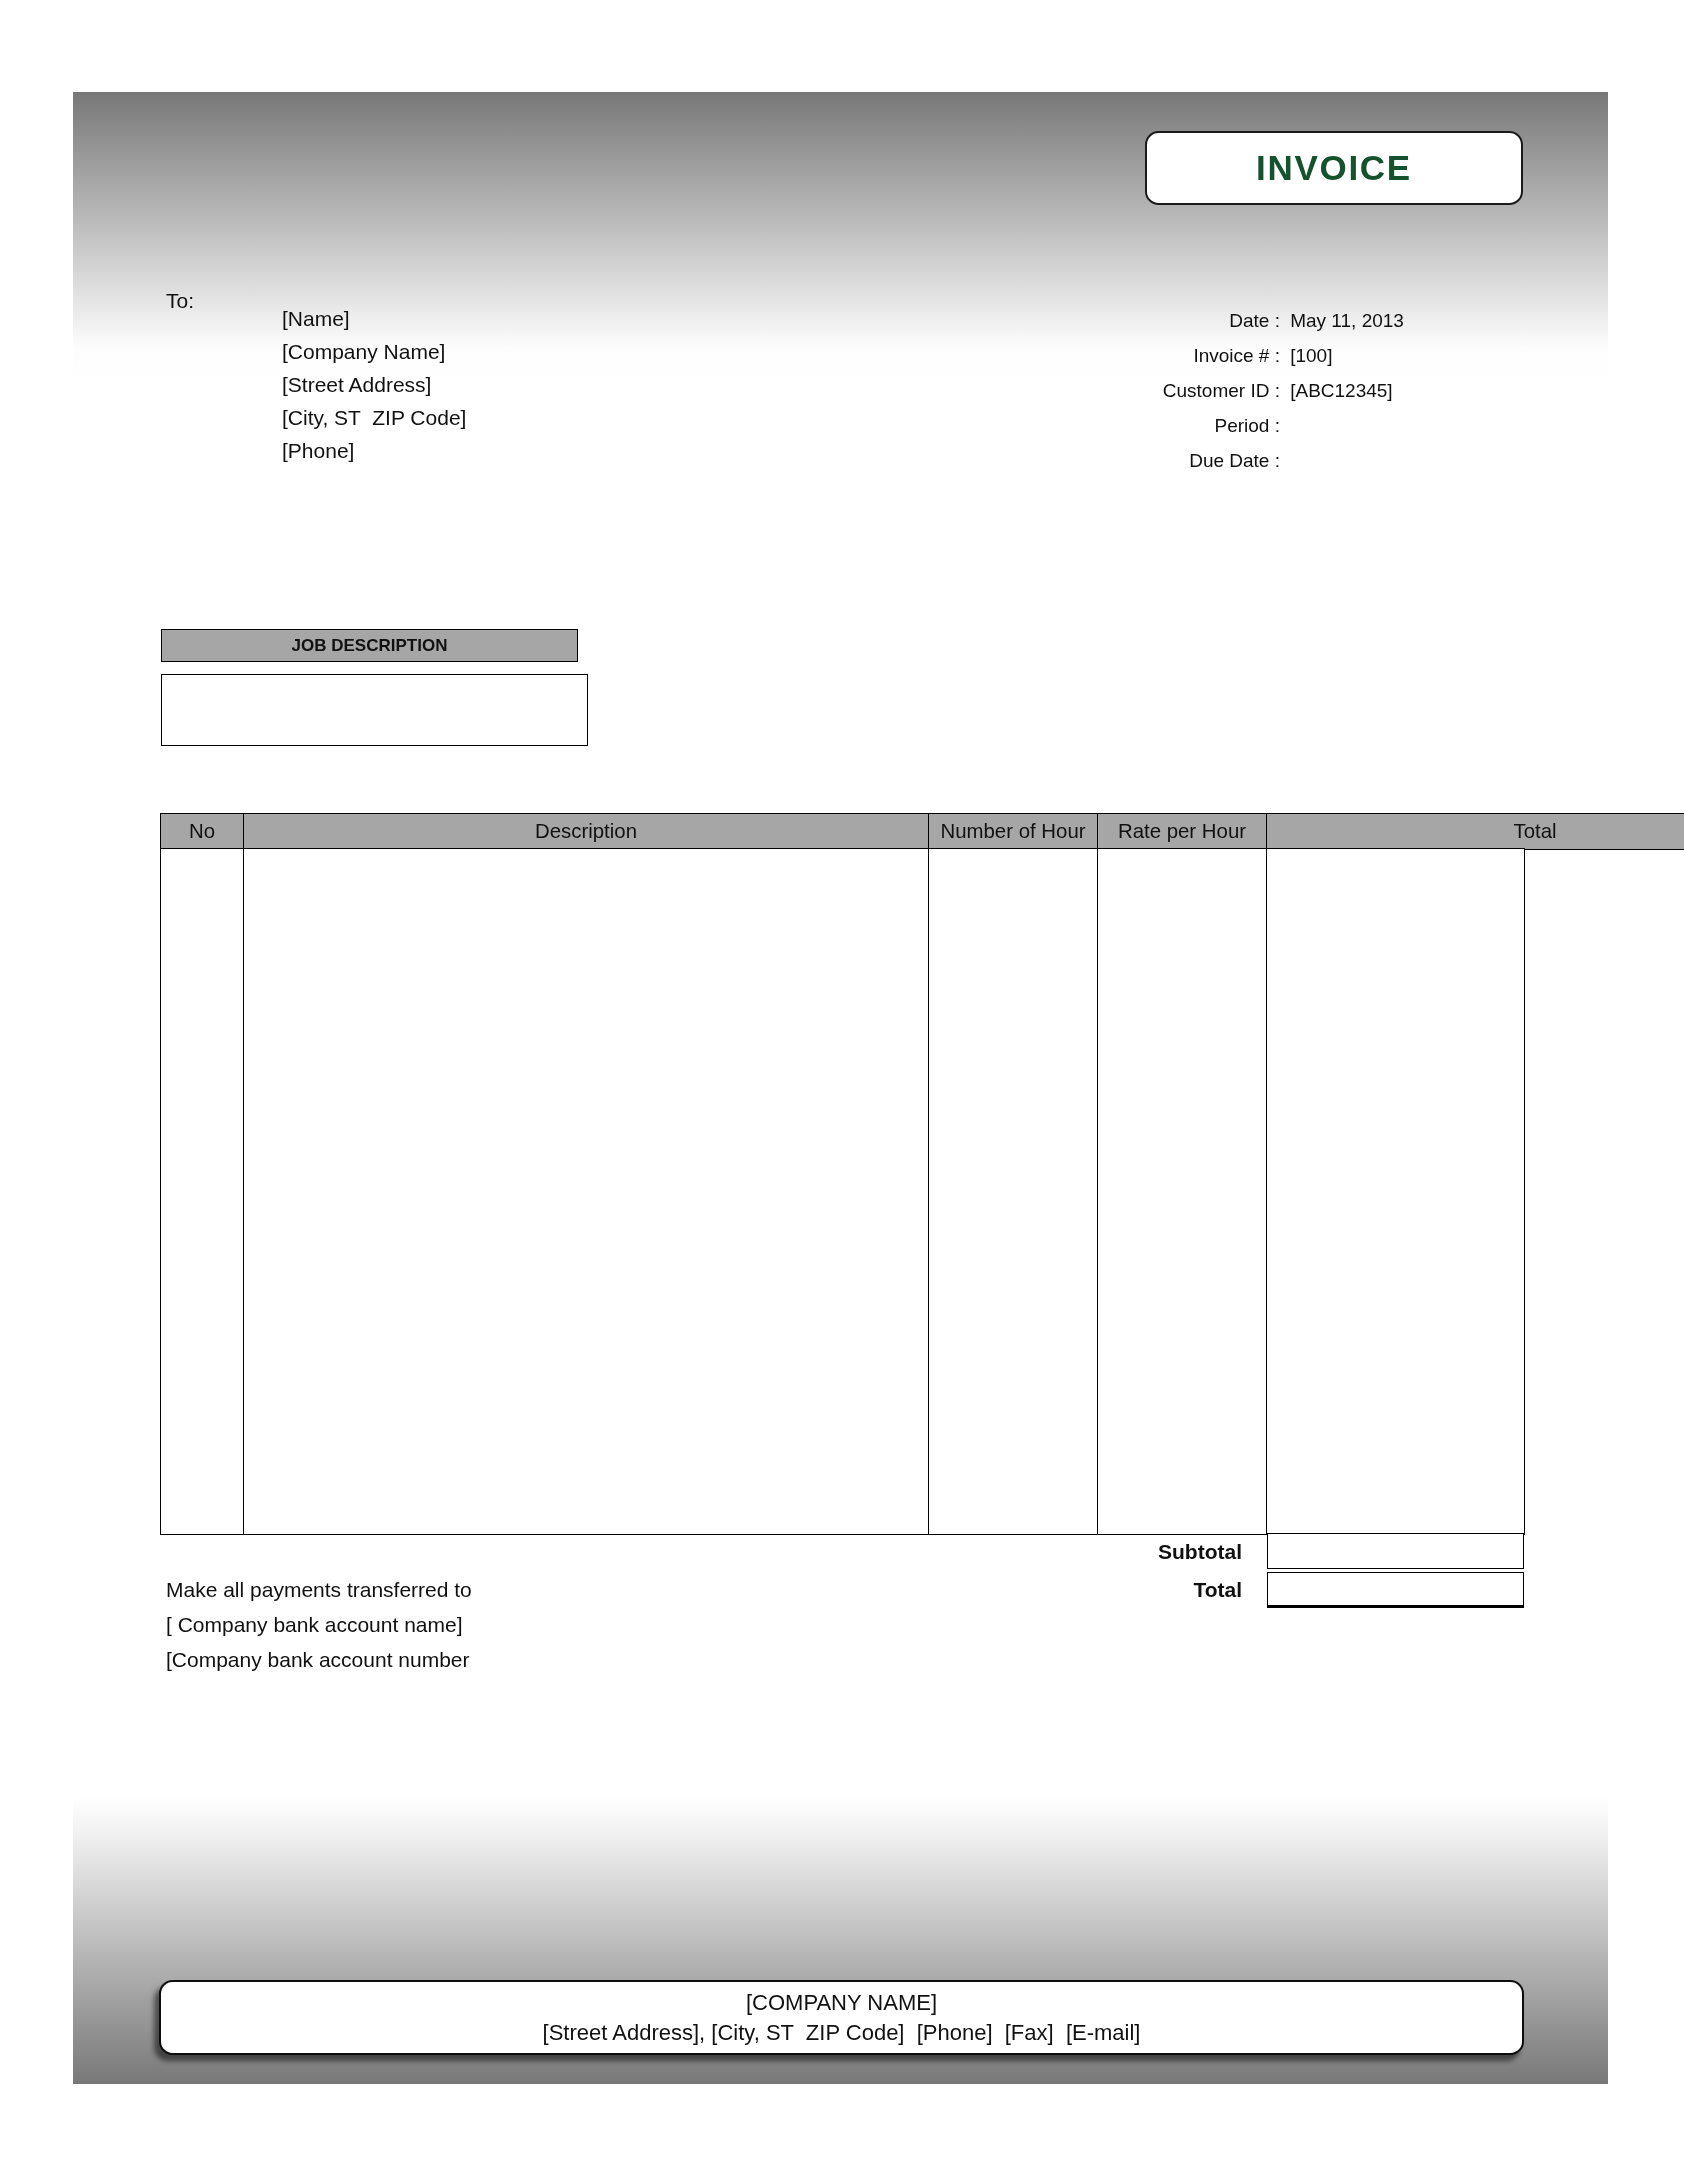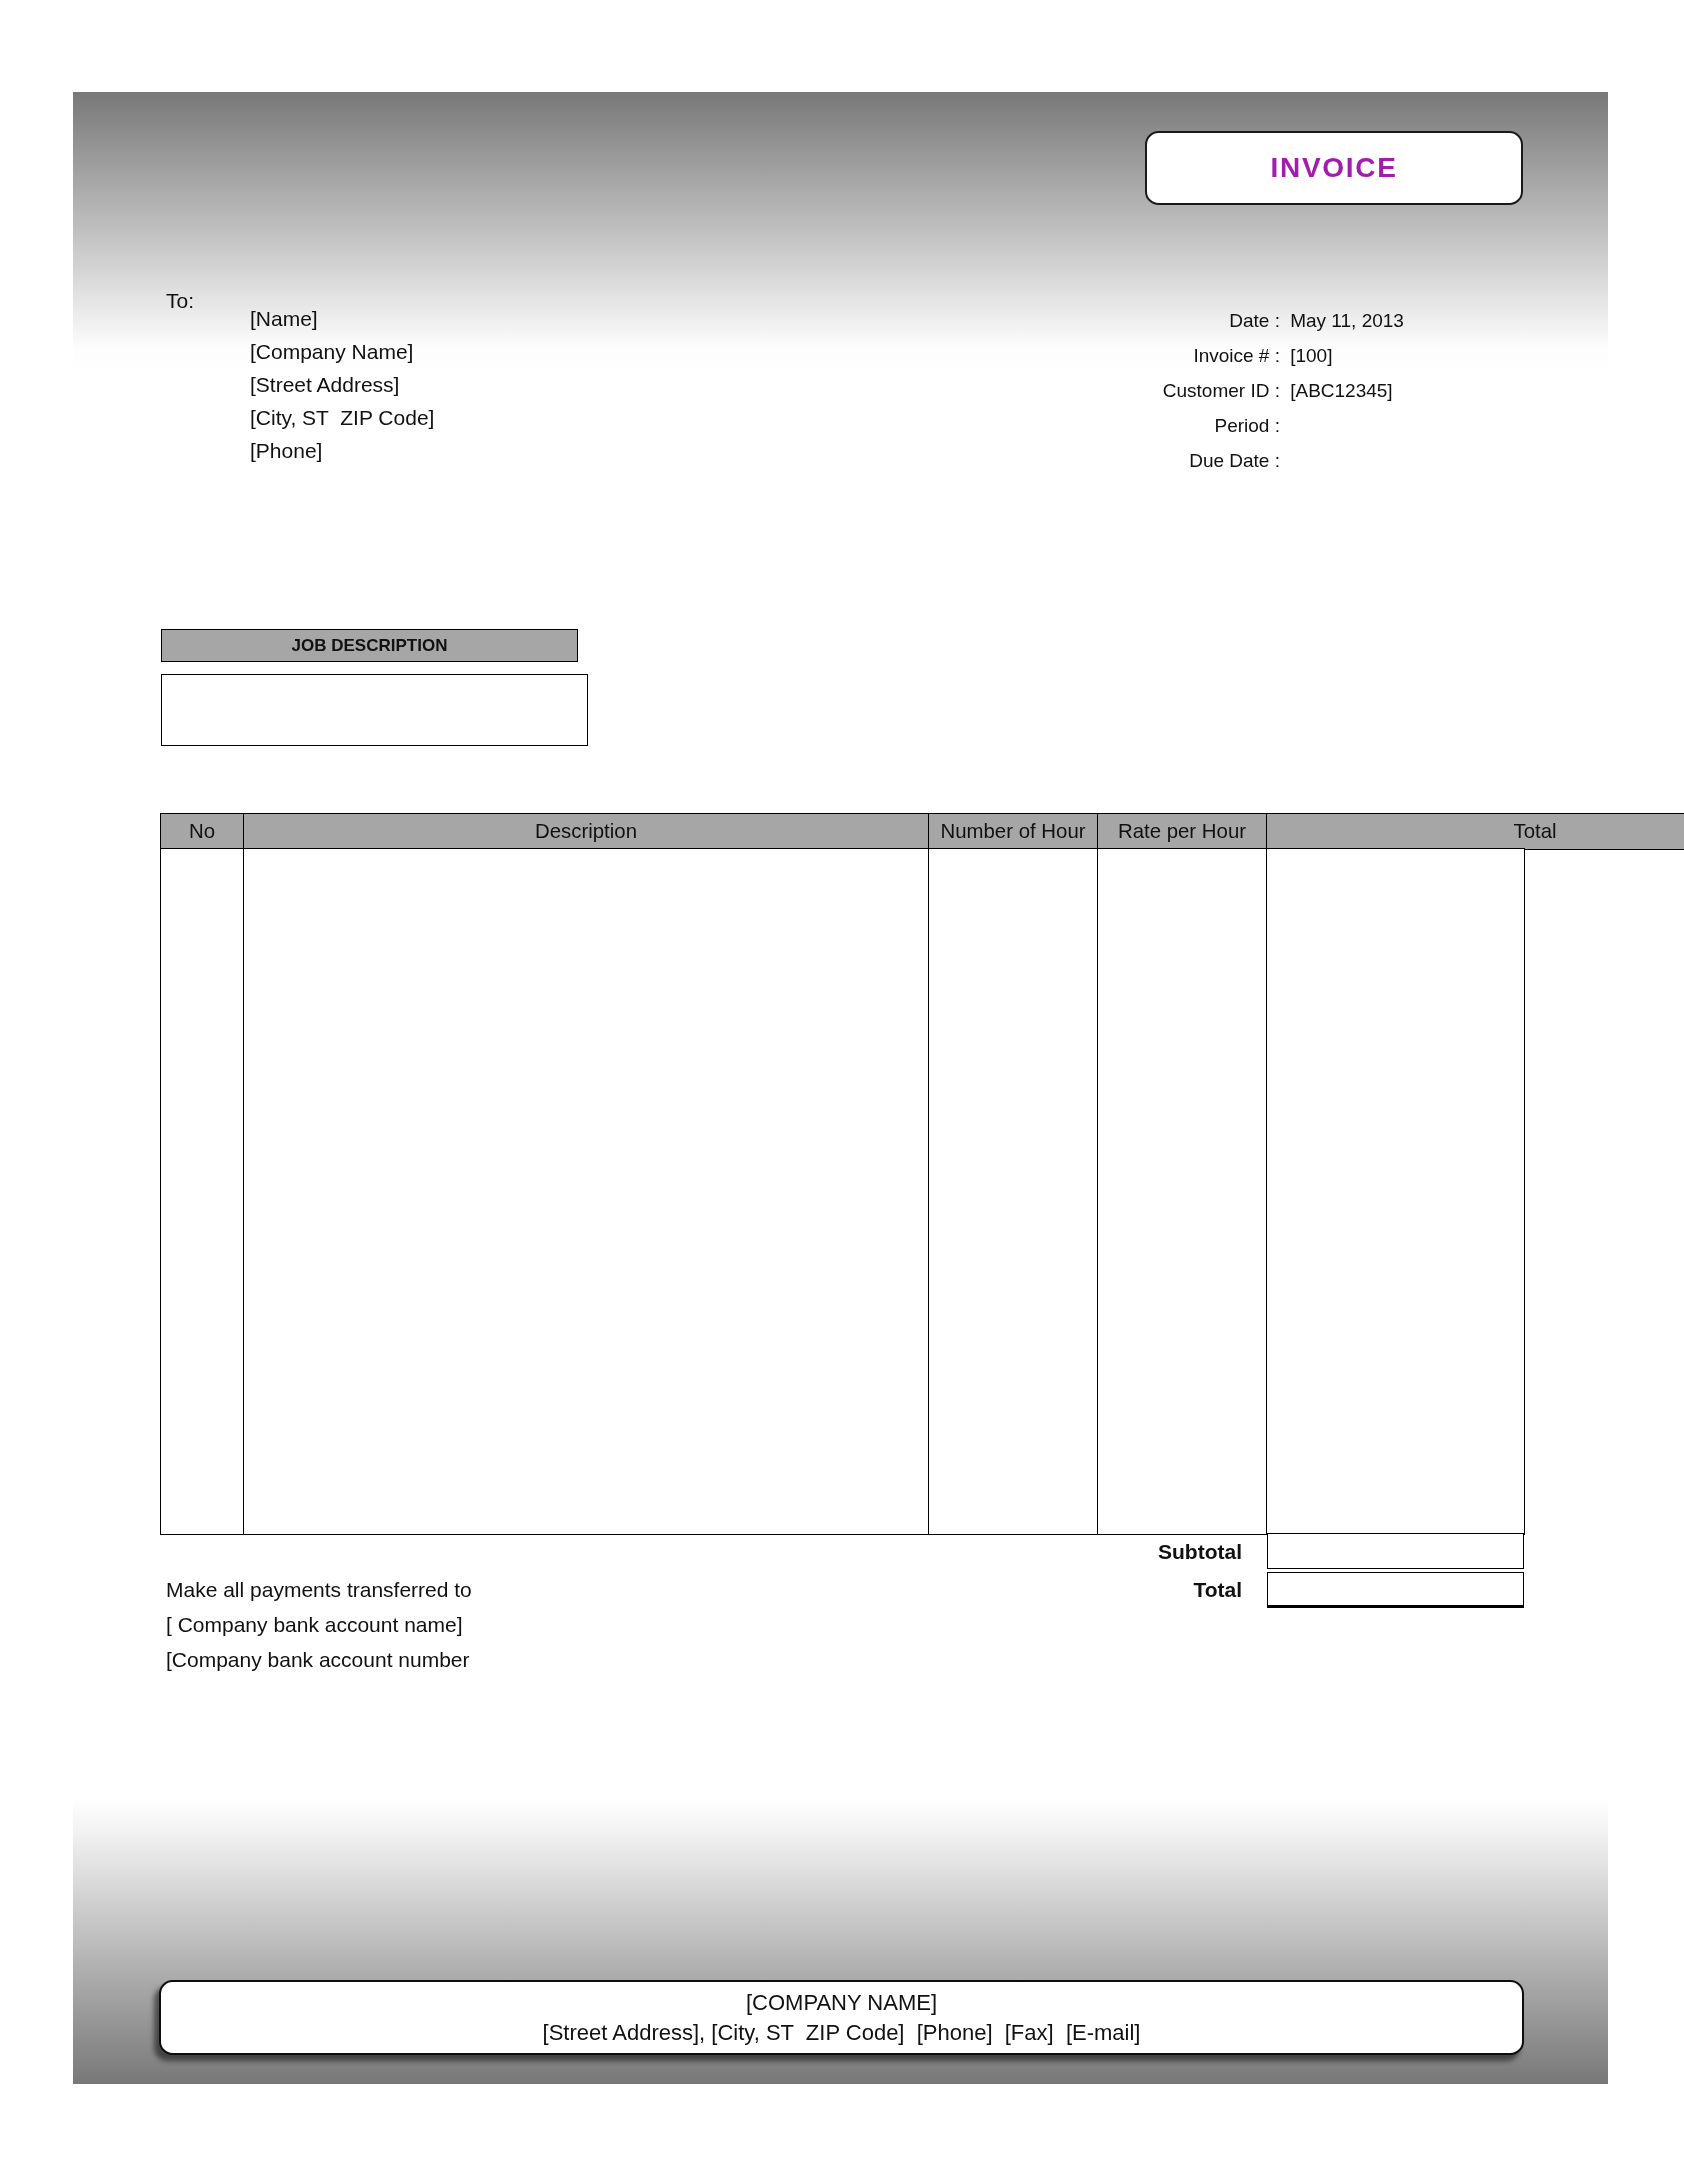--- a/index.html
+++ b/index.html
@@ -25,26 +25,26 @@
   .logo-bevel{flex:1;border-style:solid;border-width:14.5px 22px;
     border-color:#fafafa #b9b9b9 #cfcfcf #ececec;display:flex;}
   .logo-inner{flex:1;border:1.7px solid #141414;background:#fff;display:flex;
     flex-direction:column;align-items:center;justify-content:center;
     font-size:20.4px;line-height:24px;text-align:center;color:#111;}
 
   
   .invoice-box{position:absolute;left:1145px;top:131px;width:378px;height:74px;
     border:2.6px solid #1a1a1a;border-radius:13.6px;background:#fff;
     display:flex;align-items:center;justify-content:center;}
-  .invoice-box span{font-size:28px;font-weight:bold;letter-spacing:1.7px;color:#a21caf;}
+  .invoice-box span{font-size:35px;font-weight:bold;letter-spacing:1.7px;color:#14532d;}
 
   
   .to-label{position:absolute;left:166px;top:289px;font-size:21px;}
   .to-lines{position:absolute;left:250px;top:302px;font-size:21px;line-height:33px;}
-  .to-lines div{white-space:pre;}
+  .to-lines div{white-space:pre;margin-left:32px;}
 
   
   .meta-rows{position:absolute;left:999px;top:303px;font-size:19px;line-height:35px;}
   .meta-row{display:flex;}
   .meta-label{width:281px;text-align:right;white-space:pre;}
   .meta-value{padding-left:10.2px;white-space:pre;min-width:221px;}
 
   
   .jd-header{position:absolute;left:161px;top:629px;width:417px;height:33px;
     background:var(--header-gray);border:1.7px solid #000;display:flex;

